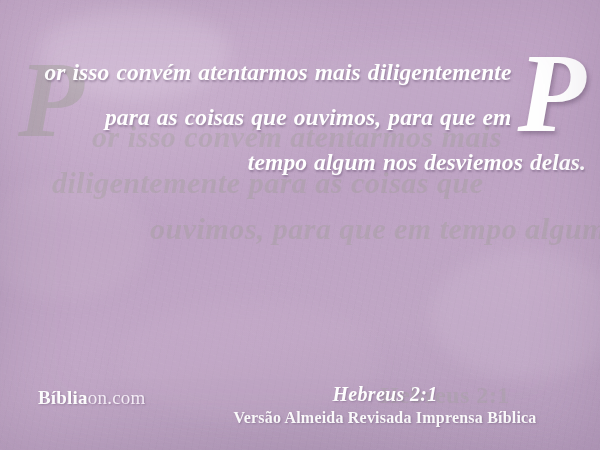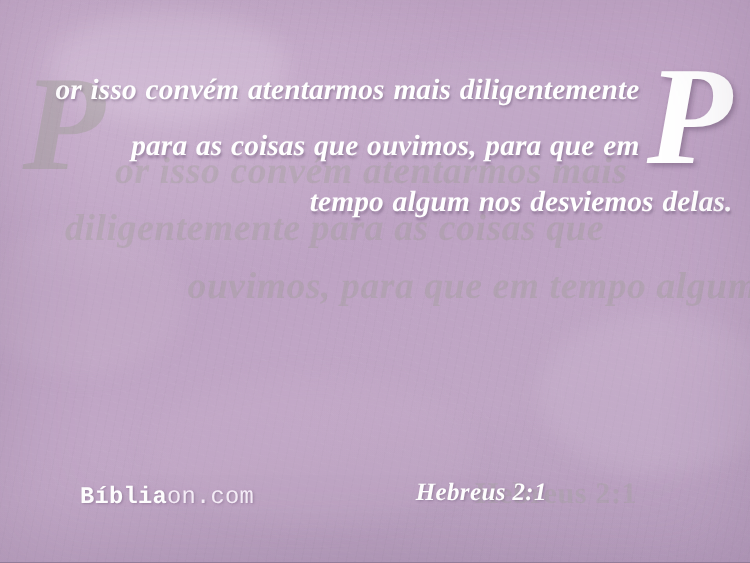--- a/index.html
+++ b/index.html
@@ -105,26 +105,25 @@
     font-style: italic;
     text-shadow: 2px 3px 4px rgba(88,66,96,0.42);
   }
 
   
   .brand {
     position: absolute;
     left: 38px;
     top: 388px;
     color: #ffffff;
-    font-family: Liberation Mono, monospace;
+    font-family: Liberation Serif, serif;
     font-size: 19px;
     line-height: 1;
     letter-spacing: 0.2px;
     text-shadow: 1px 1px 2px rgba(88,66,96,0.35);
-    margin-left: 26px;
   }
   .brand .b-strong { font-weight: 700; }
   .brand .b-light  { font-weight: 400; color: #f6eef8; }
 
   .ref-group {
     position: absolute;
     left: 180px;
     right: 10px;
     top: 382px;
     text-align: center;
@@ -179,16 +178,17 @@
   <div class="verse-block">
     <span class="dropcap">P</span><span>or isso convém atentarmos mais diligentemente para as coisas que ouvimos, para que em tempo algum nos desviemos delas.</span>
   </div>
 
   <div class="brand">
     <span class="b-strong">Bíblia</span><span class="b-light">on.com</span>
   </div>
 
   <div class="ref-group">
     <div class="ref-title">Hebreus 2:1</div>
+    <div class="ref-version">Versão Almeida Revisada Imprensa Bíblica</div>
   </div>
 
   <div class="vignette"></div>
 </div>
 
 </body></html>

